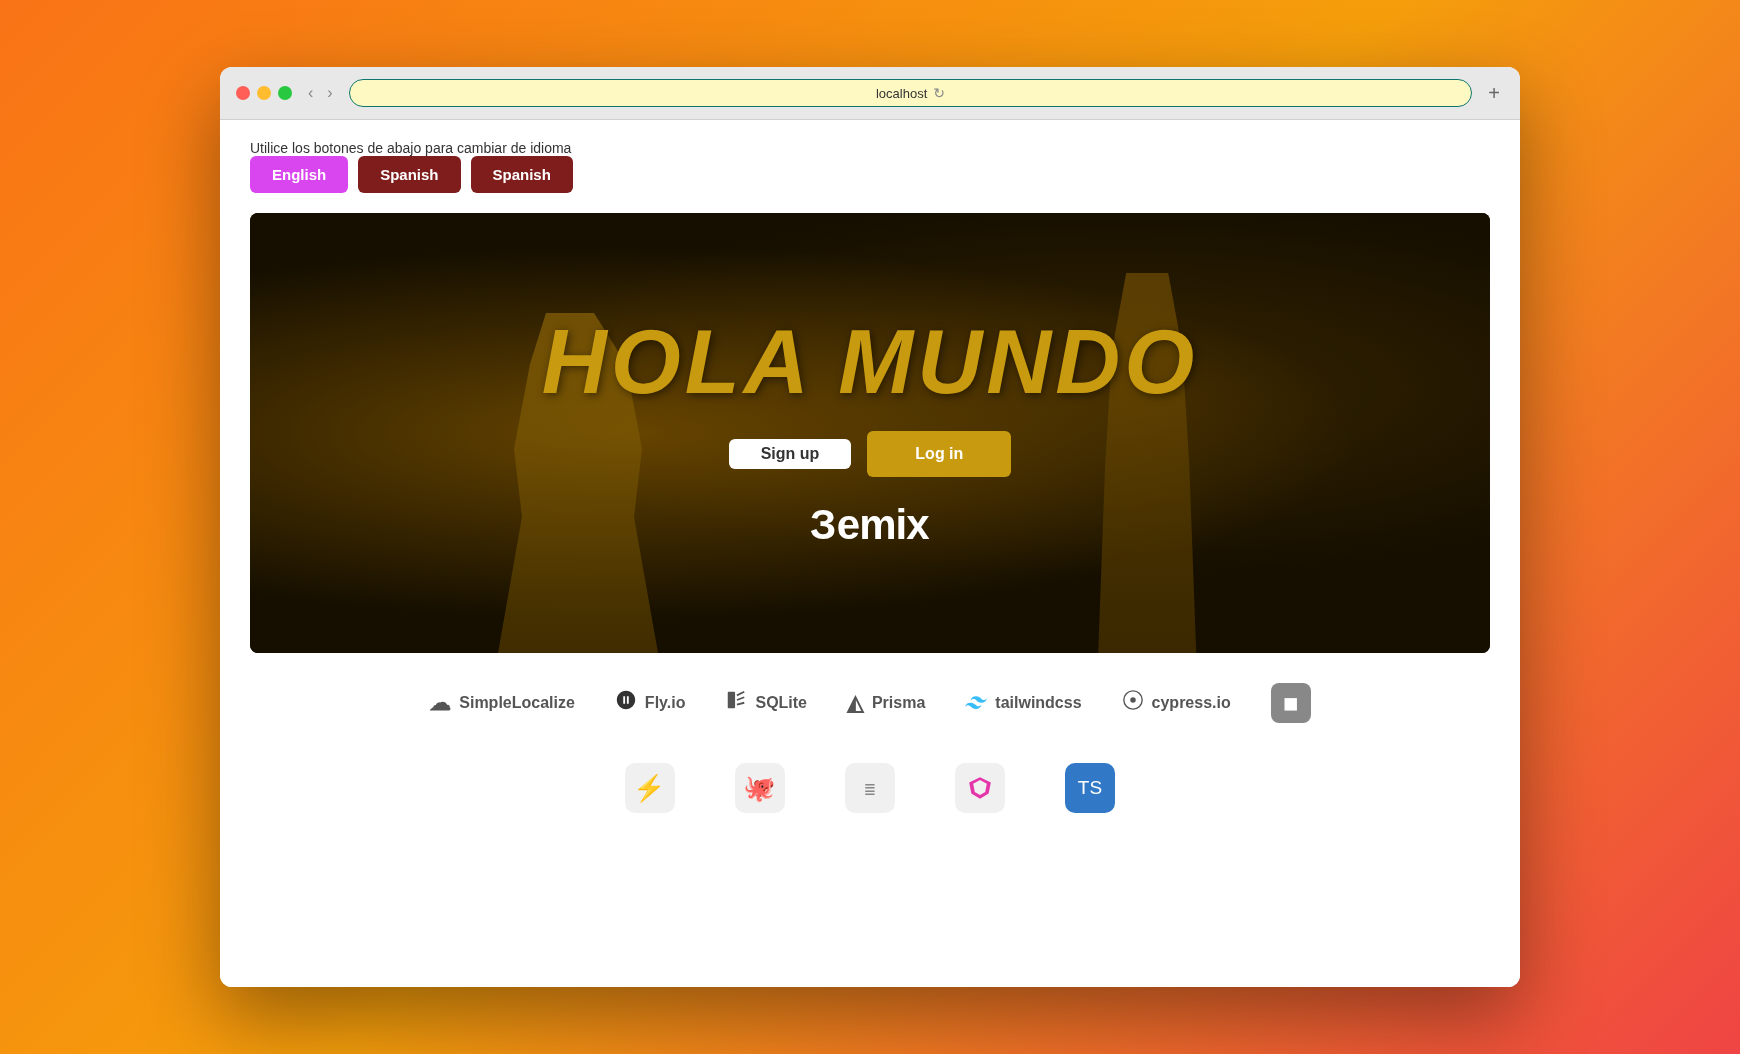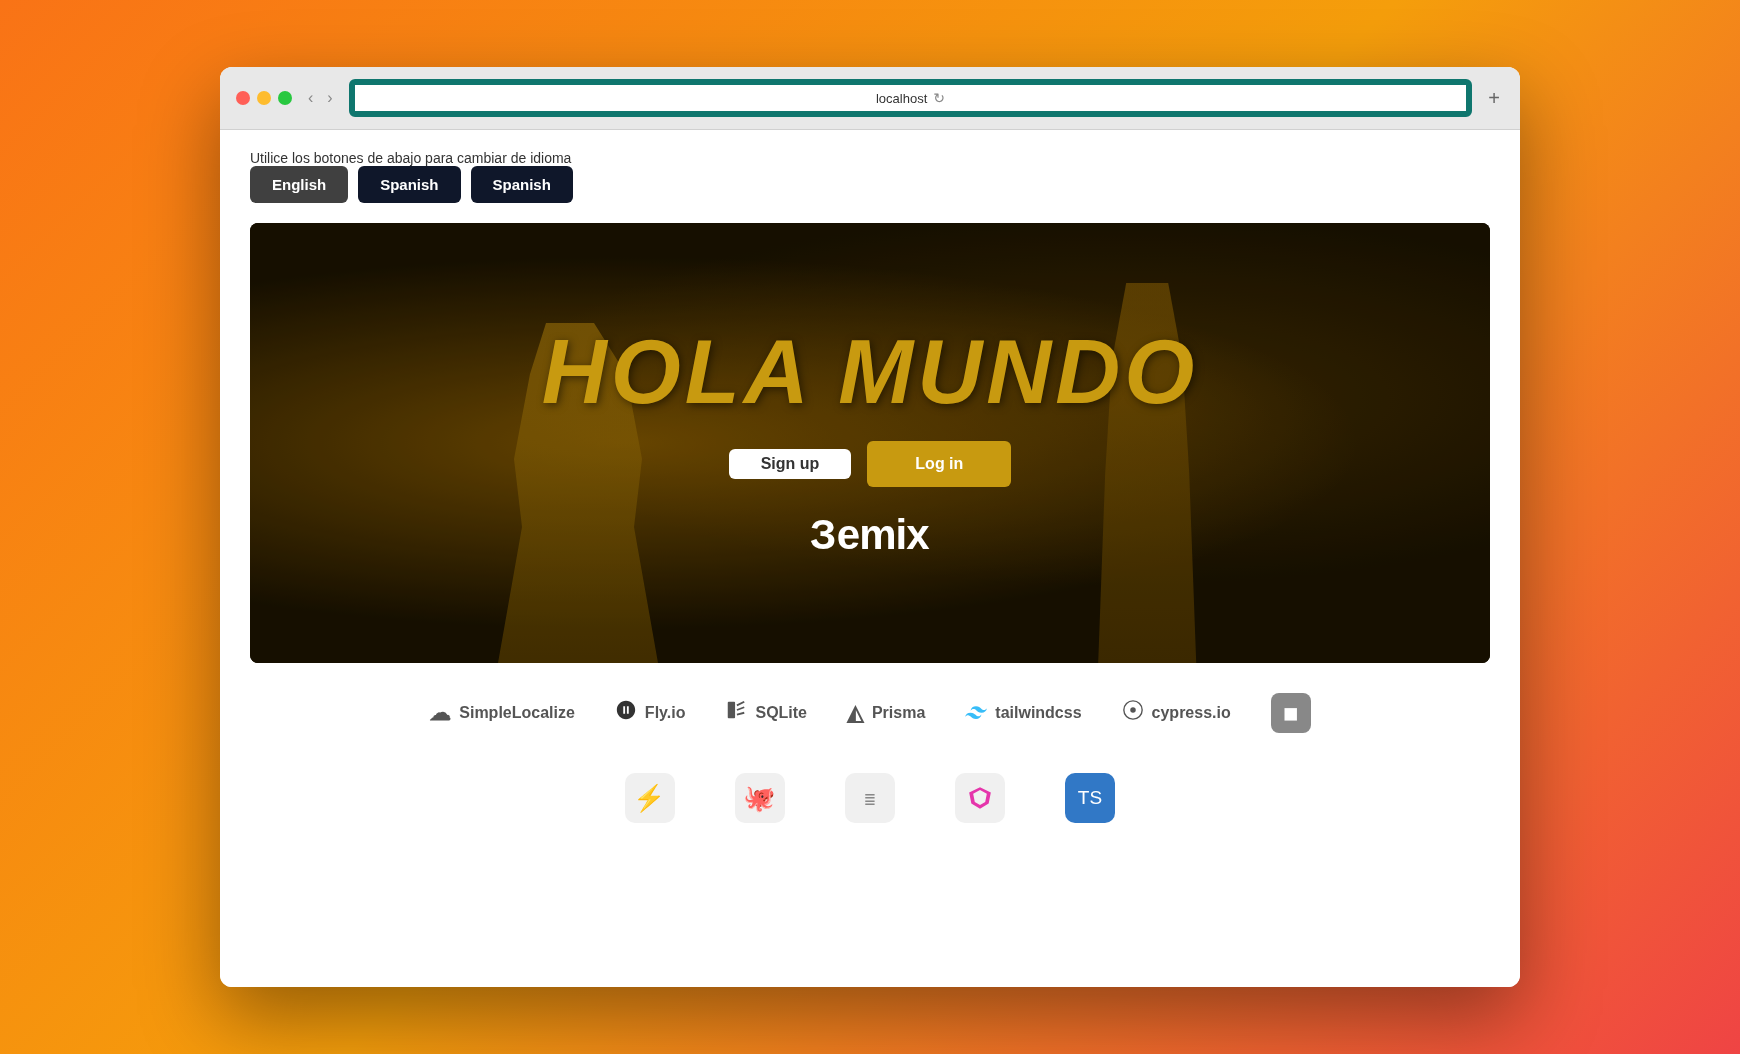--- a/index.html
+++ b/index.html
@@ -62,23 +62,23 @@
       border: none;
       cursor: pointer;
       color: #888;
       font-size: 16px;
       padding: 2px 4px;
       line-height: 1;
     }
 
     .url-bar {
       flex: 1;
-      background: #ffffff;
-      border: 6px solid #0f766e;
-      border-radius: 6px;
+      background: #fef9c3;
+      border: 1px solid #0f766e;
+      border-radius: 14px;
       padding: 5px 12px;
       font-size: 13px;
       color: #333;
       text-align: center;
       display: flex;
       align-items: center;
       justify-content: center;
       position: relative;
     }
 
@@ -124,26 +124,26 @@
       margin-bottom: 20px;
     }
 
     .lang-btn {
       padding: 10px 22px;
       border: none;
       border-radius: 6px;
       font-size: 15px;
       font-weight: 600;
       cursor: pointer;
-      background: #0f172a;
+      background: #7f1d1d;
       color: #fff;
     }
 
     .lang-btn.active {
-      background: #404040;
+      background: #d946ef;
     }
 
     .hero-section {
       position: relative;
       width: 100%;
       height: 440px;
       border-radius: 8px;
       overflow: hidden;
       background: #1a1200;
     }

